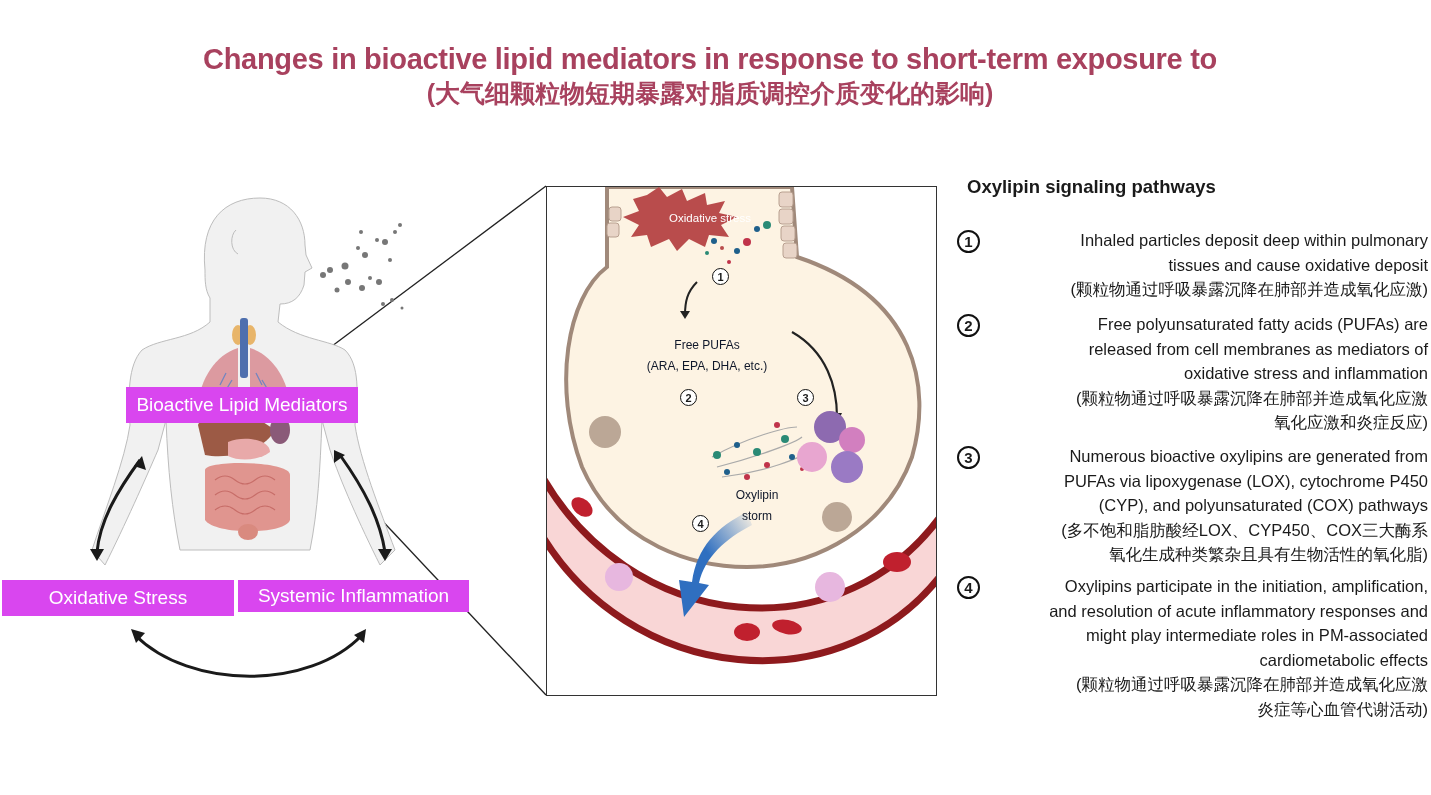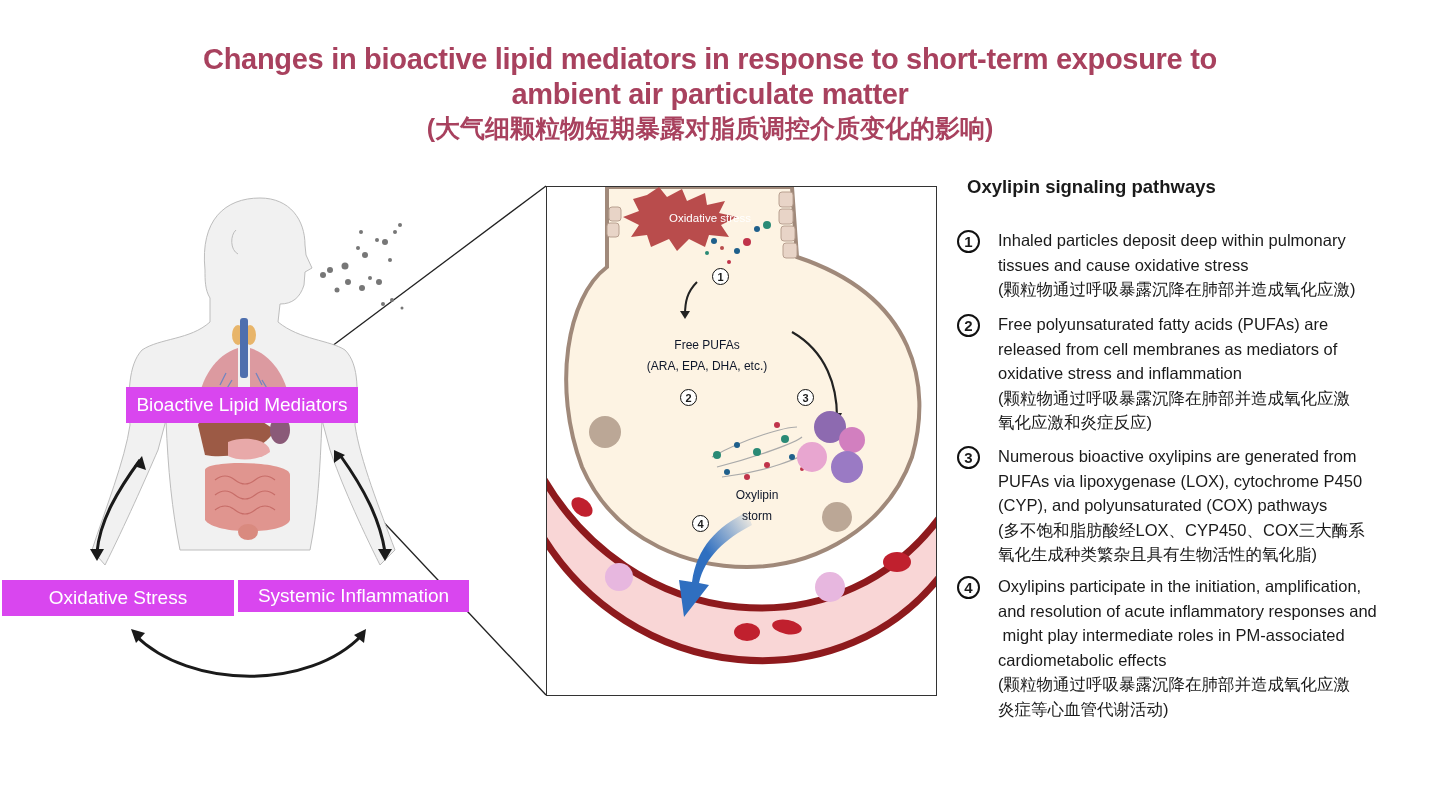--- a/index.html
+++ b/index.html
@@ -11,34 +11,33 @@
   .title-cn { font-size:25px; line-height:32px; }
   .abs { position:absolute; }
   .label-box { position:absolute; background:#d946ef; color:#fff; font-size:19px;
                display:flex; align-items:center; justify-content:center; white-space:nowrap; }
   .panel-title { position:absolute; left:967px; top:176px; font-size:18.5px; font-weight:bold; }
   .step { position:absolute; left:957px; width:460px; }
   .step-num { position:absolute; left:0; top:0; width:23px; height:23px; border:2px solid #111;
               border-radius:50%; font-weight:bold; font-size:15px; display:flex;
               align-items:center; justify-content:center; box-sizing:border-box; }
   .step-text { position:absolute; left:41px; top:-2px; width:430px; font-size:16.5px; line-height:24.5px; }
-  .step-text div { white-space:nowrap; }
+  .step-text div { white-space:nowrap;text-align:right; }
   .zoom-frame { position:absolute; left:546px; top:186px; width:391px; height:510px;
                 border:1.5px solid #333; box-sizing:border-box; overflow:hidden; background:#fff; }
   .small-num { position:absolute; width:17px; height:17px; border:1.5px solid #111; border-radius:50%;
                background:#fff; font-size:11px; font-weight:bold; display:flex; align-items:center;
                justify-content:center; box-sizing:border-box; }
   .inner-text { position:absolute; font-size:12px; line-height:21px; text-align:center; color:#0f172a; }
 </style>
 </head>
 <body>
 
 <div class="title-block">
   <div class="title-line">Changes in bioactive lipid mediators in response to short-term exposure to</div>
-  <div class="title-line">ambient air particulate matter</div>
   <div class="title-cn">(大气细颗粒物短期暴露对脂质调控介质变化的影响)</div>
 </div>
 
 <svg class="abs" style="left:0;top:180px" width="560" height="520">
 
   <line x1="292" y1="196" x2="546" y2="6" stroke="#222" stroke-width="1.3"></line>
   <line x1="375" y1="333" x2="546" y2="515" stroke="#222" stroke-width="1.3"></line>
 
   <g fill="#f1f1f1" stroke="#bdbdbd" stroke-width="1">
     <path d="M 205 90 C 200 40 225 18 260 18 C 290 18 305 40 305 65 L 306 75 L 312 88 L 305 92 L 304 105 C 300 118 292 124 280 124 L 278 142 C 300 160 330 160 345 170 C 360 185 358 215 355 245 C 360 280 380 330 395 370 L 380 385 C 360 345 340 300 330 270 L 322 240 C 320 290 318 330 310 370 L 180 370 C 172 330 168 290 166 240 L 158 270 C 145 300 125 345 105 385 L 92 370 C 105 330 125 280 130 245 C 128 215 128 185 142 170 C 160 158 190 160 210 142 L 210 118 C 205 110 205 100 205 90 Z"></path>
@@ -201,21 +200,21 @@
   <div class="small-num" style="left:250px;top:202px;">3</div>
   <div class="small-num" style="left:145px;top:328px;">4</div>
 </div>
 
 <div class="panel-title">Oxylipin signaling pathways</div>
 
 <div class="step" style="top:230px;">
   <div class="step-num">1</div>
   <div class="step-text">
     <div>Inhaled particles deposit deep within pulmonary</div>
-    <div>tissues and cause oxidative stress</div>
+    <div>tissues and cause oxidative deposit</div>
     <div>(颗粒物通过呼吸暴露沉降在肺部并造成氧化应激)</div>
   </div>
 </div>
 
 <div class="step" style="top:314px;">
   <div class="step-num">2</div>
   <div class="step-text">
     <div>Free polyunsaturated fatty acids (PUFAs) are</div>
     <div>released from cell membranes as mediators of</div>
     <div>oxidative stress and inflammation</div>

